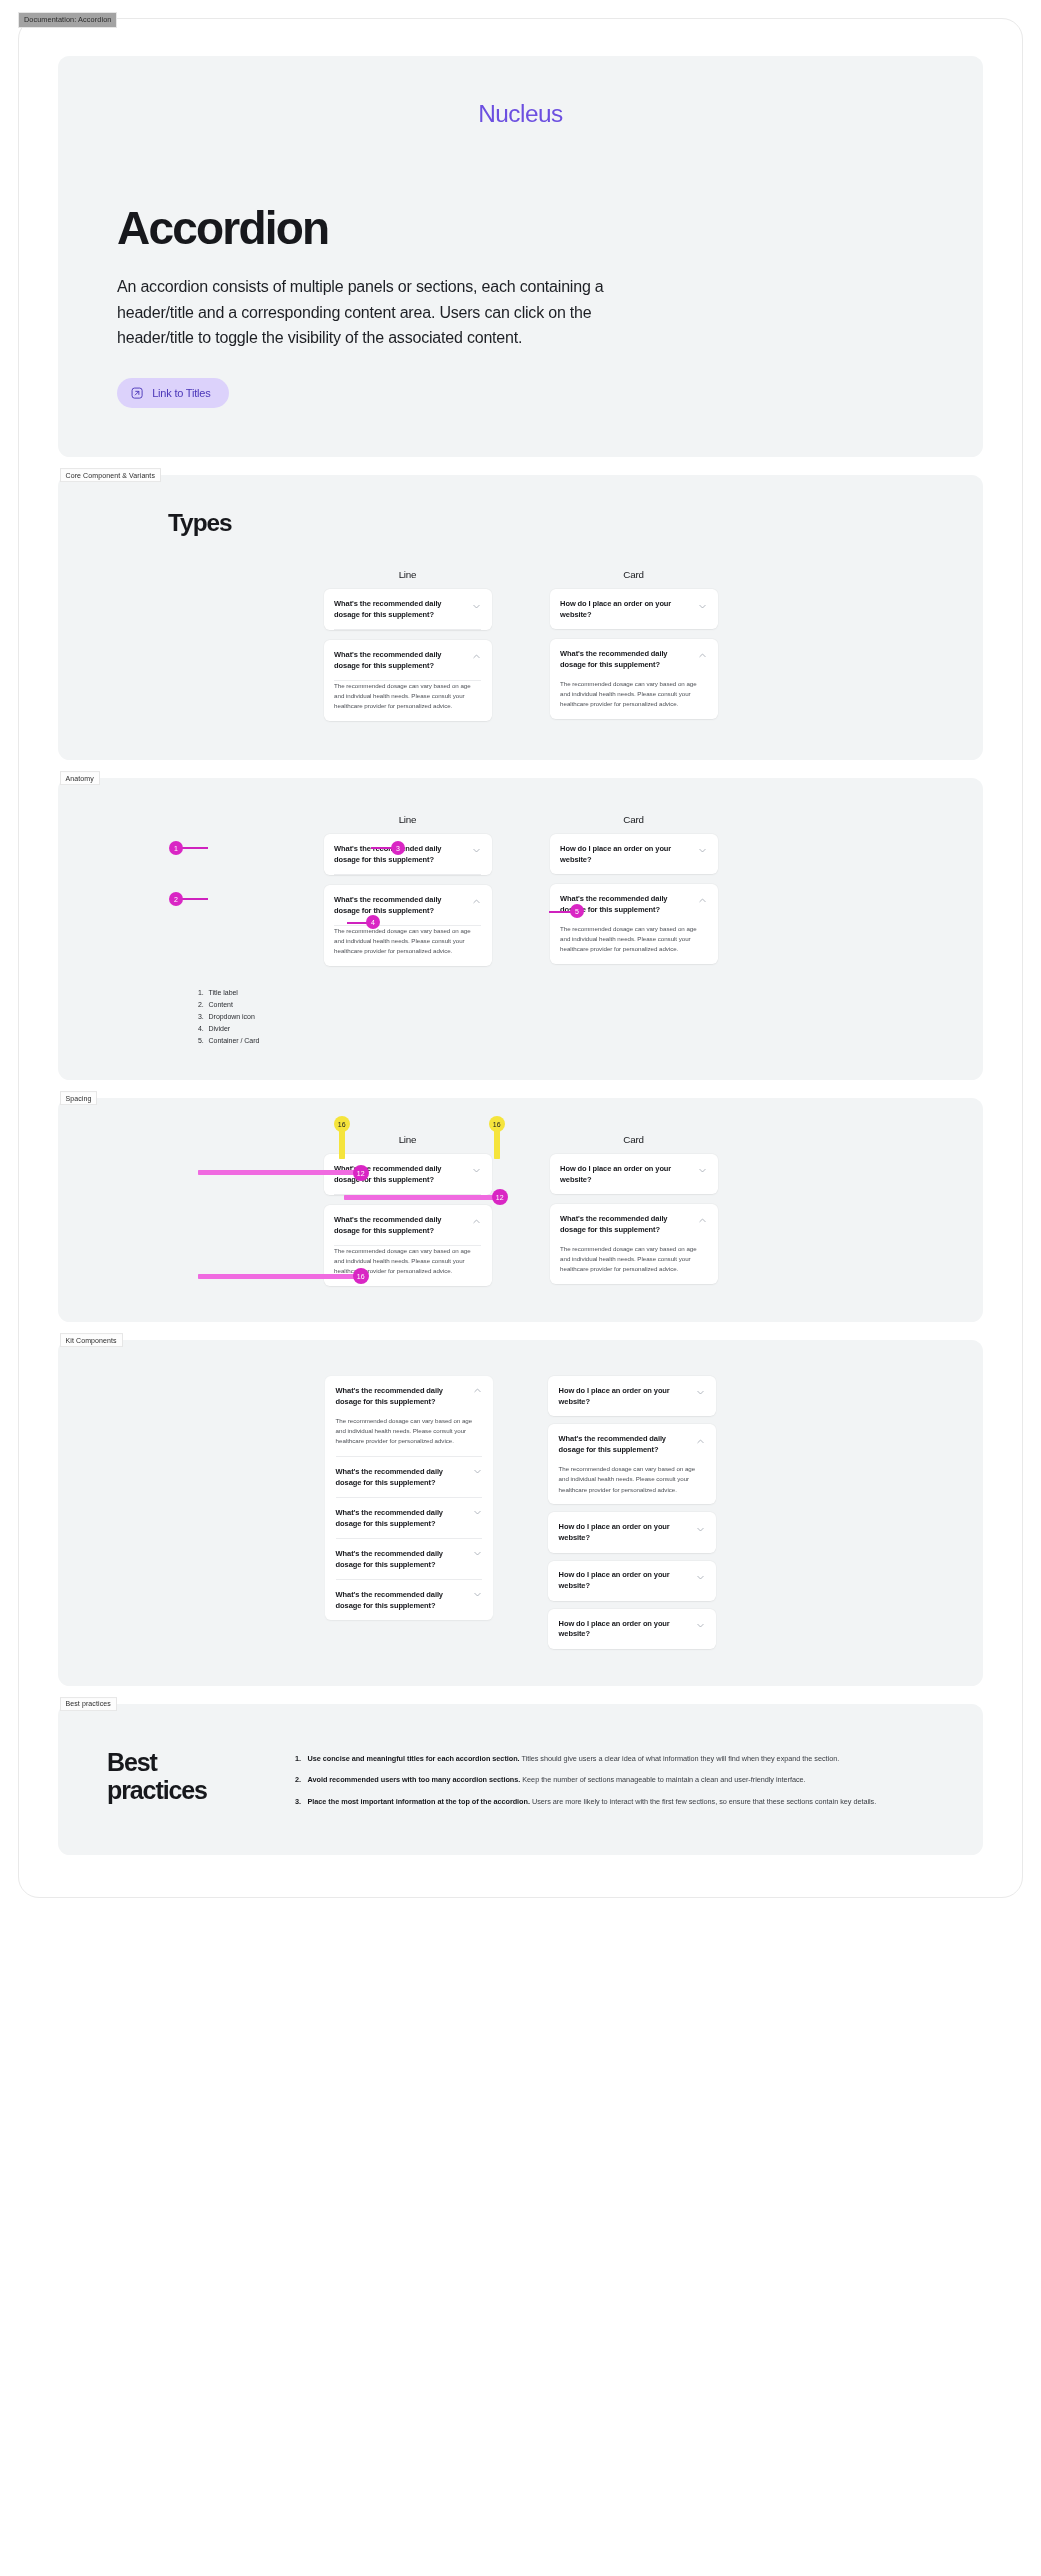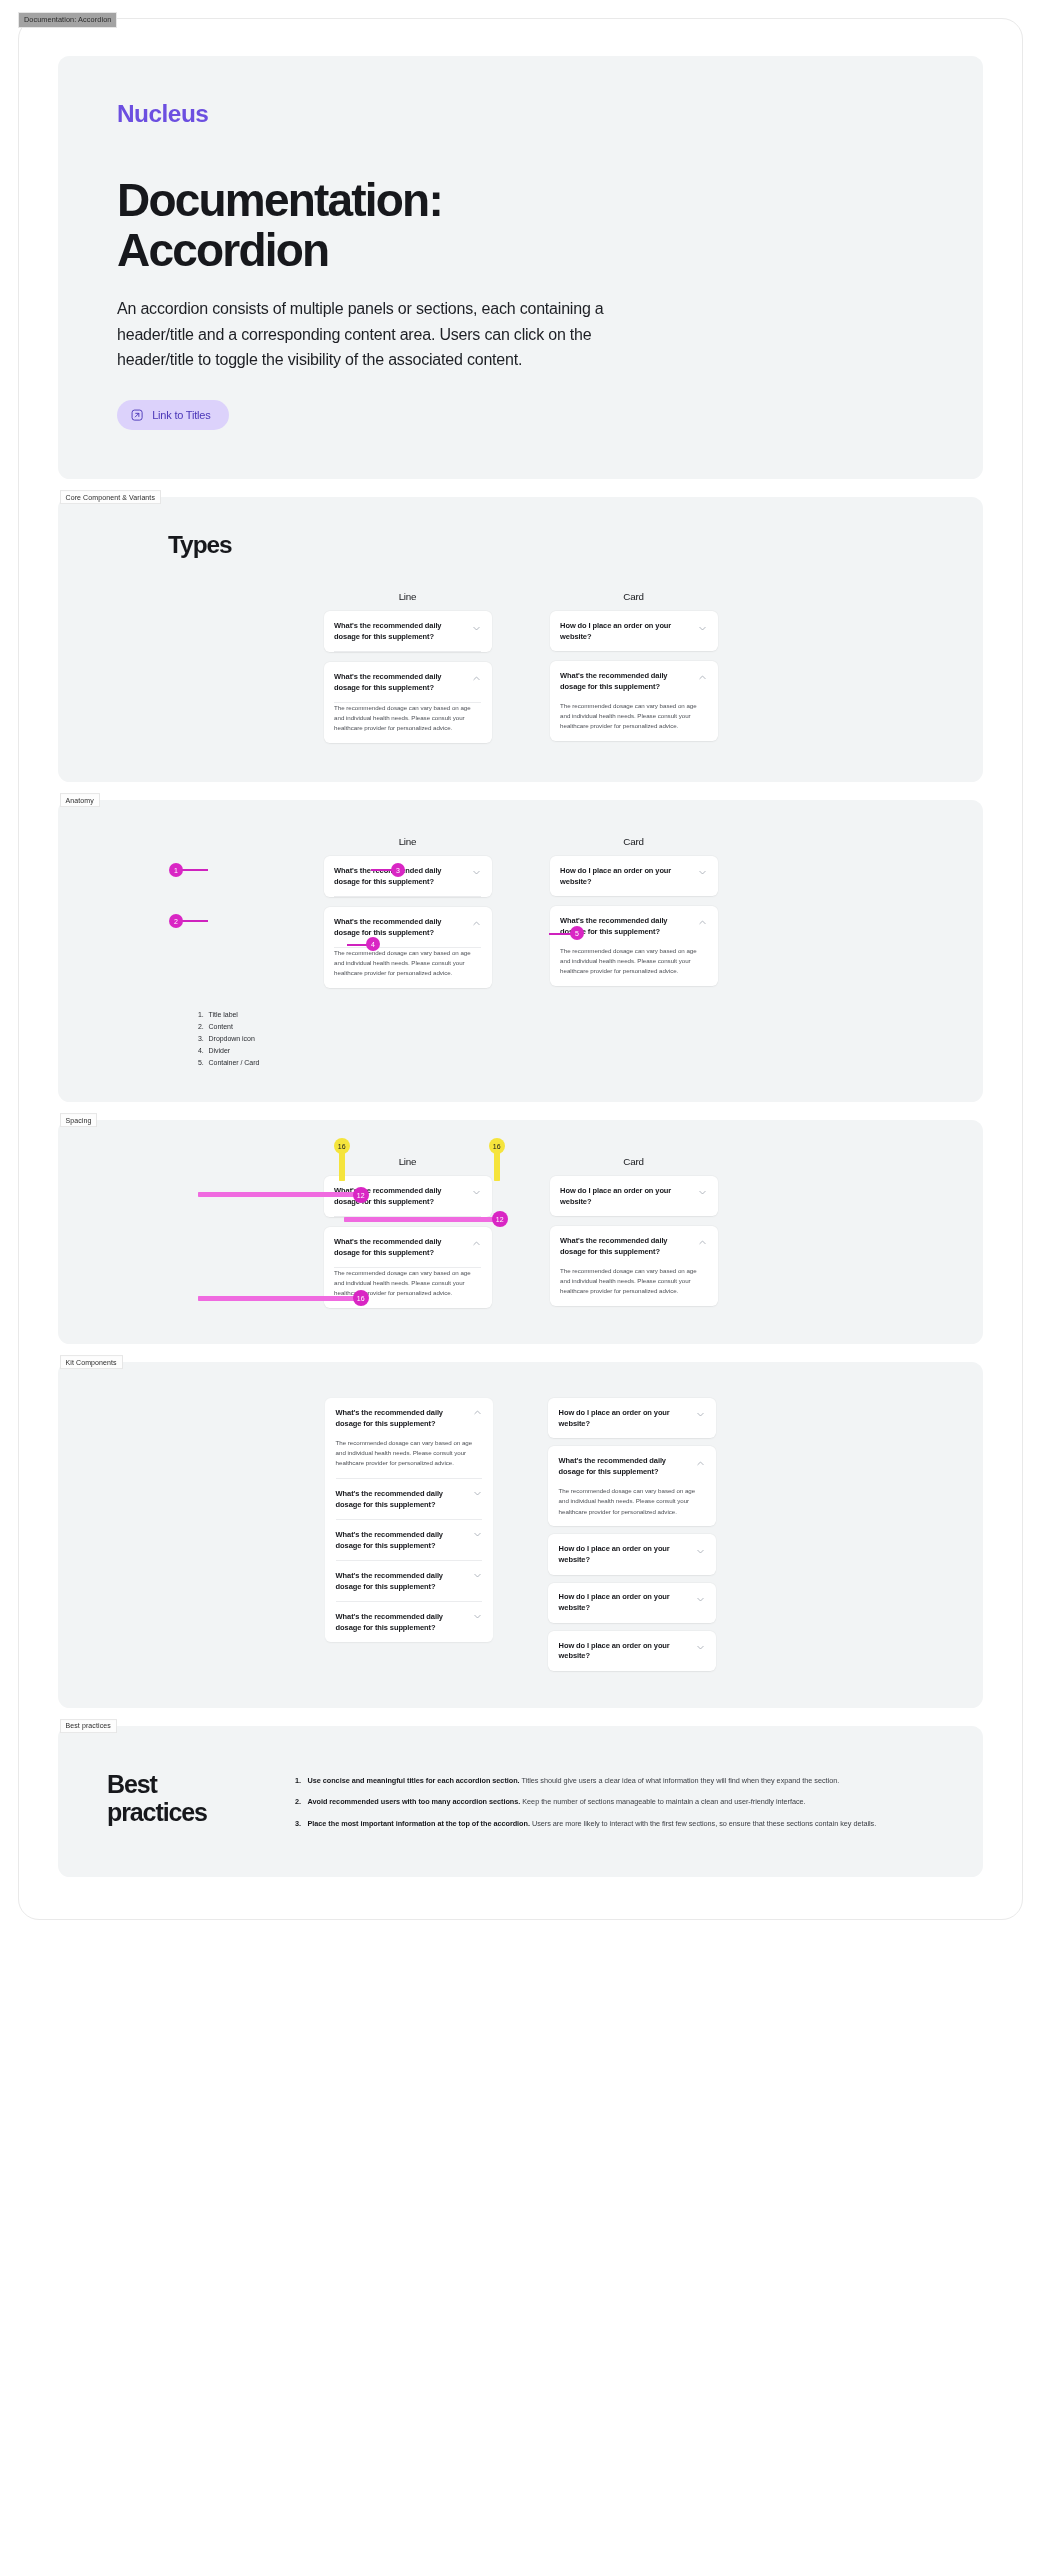--- a/index.html
+++ b/index.html
@@ -50,24 +50,25 @@
     padding: 2.4px 4.9px;
     white-space: nowrap;
     z-index: 5;
     letter-spacing: 0.1px;
   }
 
   
   .hero { padding: 44px 59px 49px 59px; }
   .brand {
     font-size: 24.4px;
-    font-weight: bold;
+    font-weight: normal;
     color: #6c4fe0;
     letter-spacing: -0.5px;
-    margin-bottom: 48px;
+    margin-bottom: 26px;
+    text-align: center;
   }
   .hero-title {
     font-size: 46px;
     line-height: 1.08;
     font-weight: bold;
     letter-spacing: -1.8px;
     color: #17181c;
     margin-bottom: 21px;
     max-width: 586px;
   }
@@ -250,21 +251,21 @@
 <body>
 
 <div class="frame-label">Documentation: Accordion</div>
 
 <div class="frame">
 
   <div class="section">
     <div class="hero">
       <div class="brand">Nucleus</div>
       <h1 class="hero-title">
-        <span>Documentation:</span><br>
+        <br>
         <span>Accordion</span>
       </h1>
       <p class="hero-desc">An accordion consists of multiple panels or sections, each containing a header/title and a corresponding content area. Users can click on the header/title to toggle the visibility of the associated content.</p>
       <button class="notion-btn">
         <span>
           <svg width="12.2" height="12.2" viewBox="0 0 16 16" fill="none">
             <rect x="1.4" y="1.4" width="13.2" height="13.2" rx="3.2" stroke="#4a36b8" stroke-width="1.2"></rect>
             <path d="M5.6 10.4 L10.3 5.7 M6.2 5.7 H10.3 V9.8" stroke="#4a36b8" stroke-width="1.2" stroke-linecap="round" stroke-linejoin="round"></path>
           </svg>
         </span>

